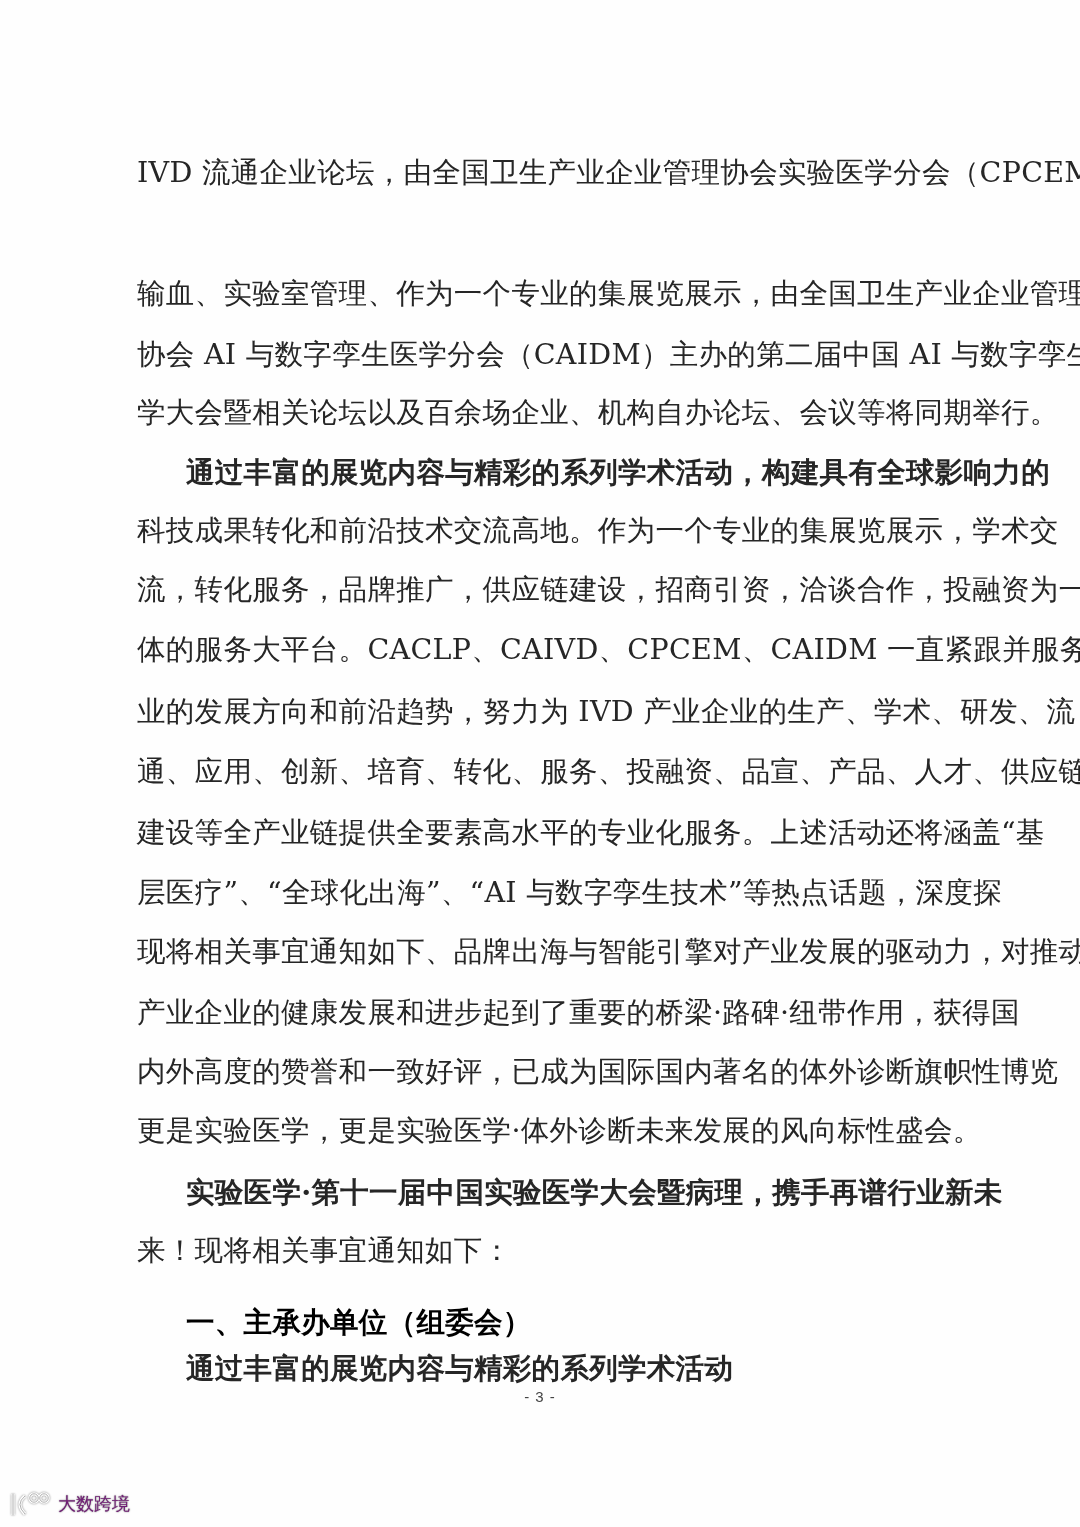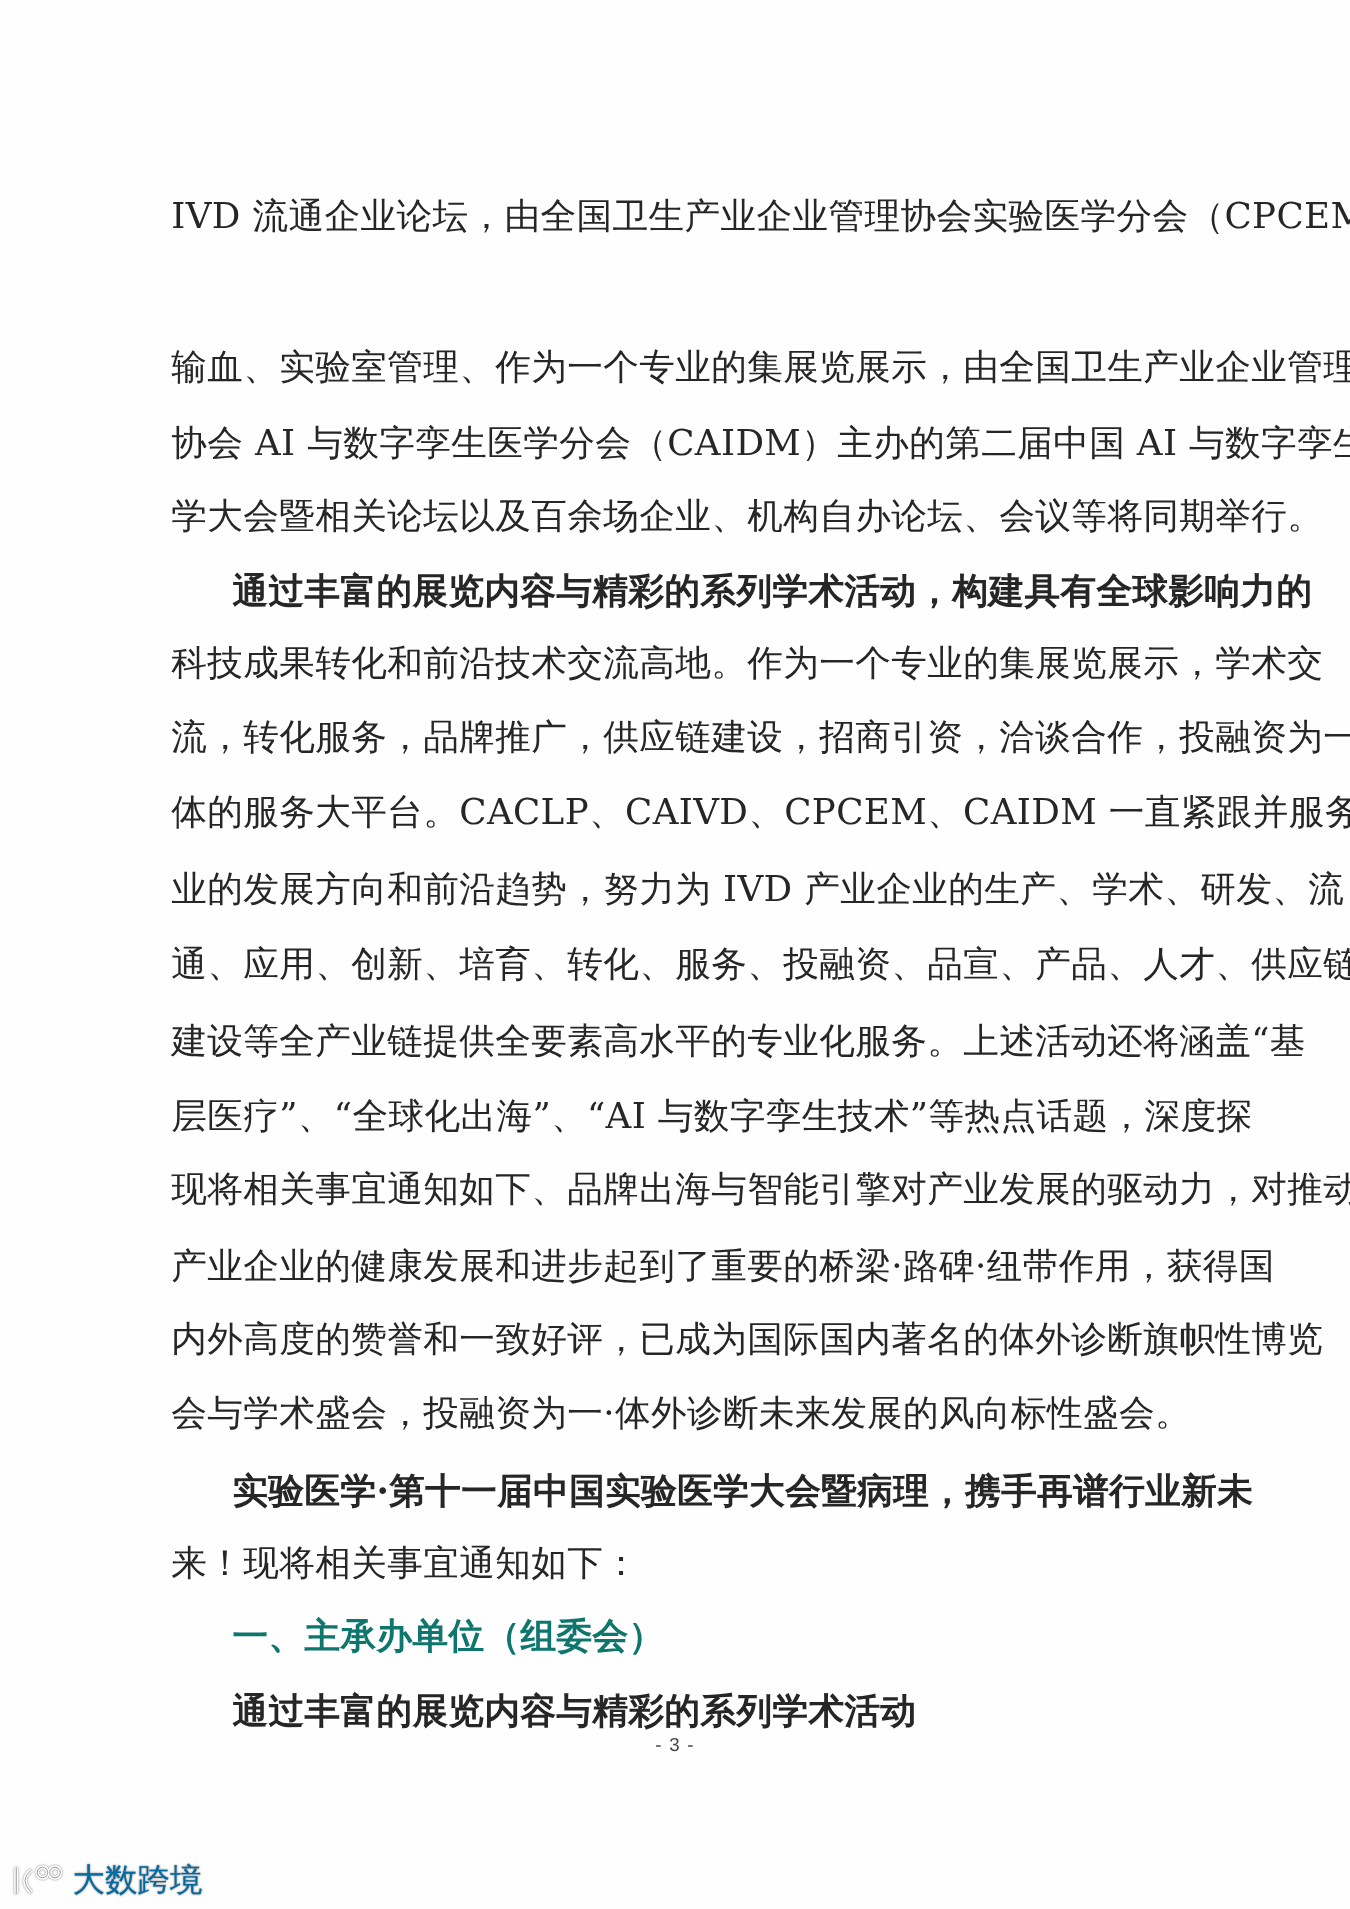--- a/index.html
+++ b/index.html
@@ -39,44 +39,45 @@
       left: 186px;
       width: 763px;
       font-weight: bold;
     }
     .line.last {
       text-align-last: left;
     }
     .line.heading {
       font-weight: bold;
       font-family: "DejaVu Sans", "Liberation Sans", sans-serif;
-      color: #0f766e;
+      color: #000000;
+      margin-top: 14px;
     }
     .page-number {
       position: absolute;
       left: 0;
       width: 1080px;
       top: 1388px;
       text-align: center;
       font-family: "Liberation Sans", sans-serif;
       font-size: 15px;
       color: #444;
       letter-spacing: 1px;
     }
     .watermark {
       position: absolute;
       left: 8px;
       top: 1488px;
       height: 32px;
       display: flex;
       align-items: center;
       gap: 6px;
-      color: #0369a1;
+      color: #701a75;
       font-family: "DejaVu Sans", sans-serif;
-      font-size: 26px;
+      font-size: 18px;
       text-shadow: 0 0 2px #9a9a9a, 0 0 1px #8a8a8a;
     }
     .watermark svg { display: block; }
   </style>
 </head>
 <body>
 
 <div class="page">
 
   <div class="line" style="top:153px">IVD 流通企业论坛，由全国卫生产业企业管理协会实验医学分会（CPCEM）</div>
@@ -88,21 +89,21 @@
   <div class="line" style="top:511px">科技成果转化和前沿技术交流高地。作为一个专业的集展览展示，学术交</div>
   <div class="line" style="top:570px">流，转化服务，品牌推广，供应链建设，招商引资，洽谈合作，投融资为一</div>
   <div class="line" style="top:630px">体的服务大平台。CACLP、CAIVD、CPCEM、CAIDM 一直紧跟并服务于 IVD 产</div>
   <div class="line" style="top:692px">业的发展方向和前沿趋势，努力为 IVD 产业企业的生产、学术、研发、流</div>
   <div class="line" style="top:752px">通、应用、创新、培育、转化、服务、投融资、品宣、产品、人才、供应链</div>
   <div class="line" style="top:813px">建设等全产业链提供全要素高水平的专业化服务。上述活动还将涵盖“基</div>
   <div class="line" style="top:873px">层医疗”、“全球化出海”、“AI 与数字孪生技术”等热点话题，深度探</div>
   <div class="line" style="top:932px">现将相关事宜通知如下、品牌出海与智能引擎对产业发展的驱动力，对推动</div>
   <div class="line" style="top:993px">产业企业的健康发展和进步起到了重要的桥梁·路碑·纽带作用，获得国</div>
   <div class="line" style="top:1052px">内外高度的赞誉和一致好评，已成为国际国内著名的体外诊断旗帜性博览</div>
-  <div class="line last" style="top:1111px">会与学术盛会，投融资为一·体外诊断未来发展的风向标性盛会。</div>
+  <div class="line last" style="top:1111px">更是实验医学，更是实验医学·体外诊断未来发展的风向标性盛会。</div>
 
   <div class="line indent" style="top:1172px">实验医学·第十一届中国实验医学大会暨病理，携手再谱行业新未</div>
   <div class="line last" style="top:1231px">来！现将相关事宜通知如下：</div>
 
   <div class="line indent last heading" style="top:1289px">一、主承办单位（组委会）</div>
   <div class="line indent last" style="top:1348px">通过丰富的展览内容与精彩的系列学术活动</div>
 
   <div class="page-number">- 3 -</div>
 
   <div class="watermark">

